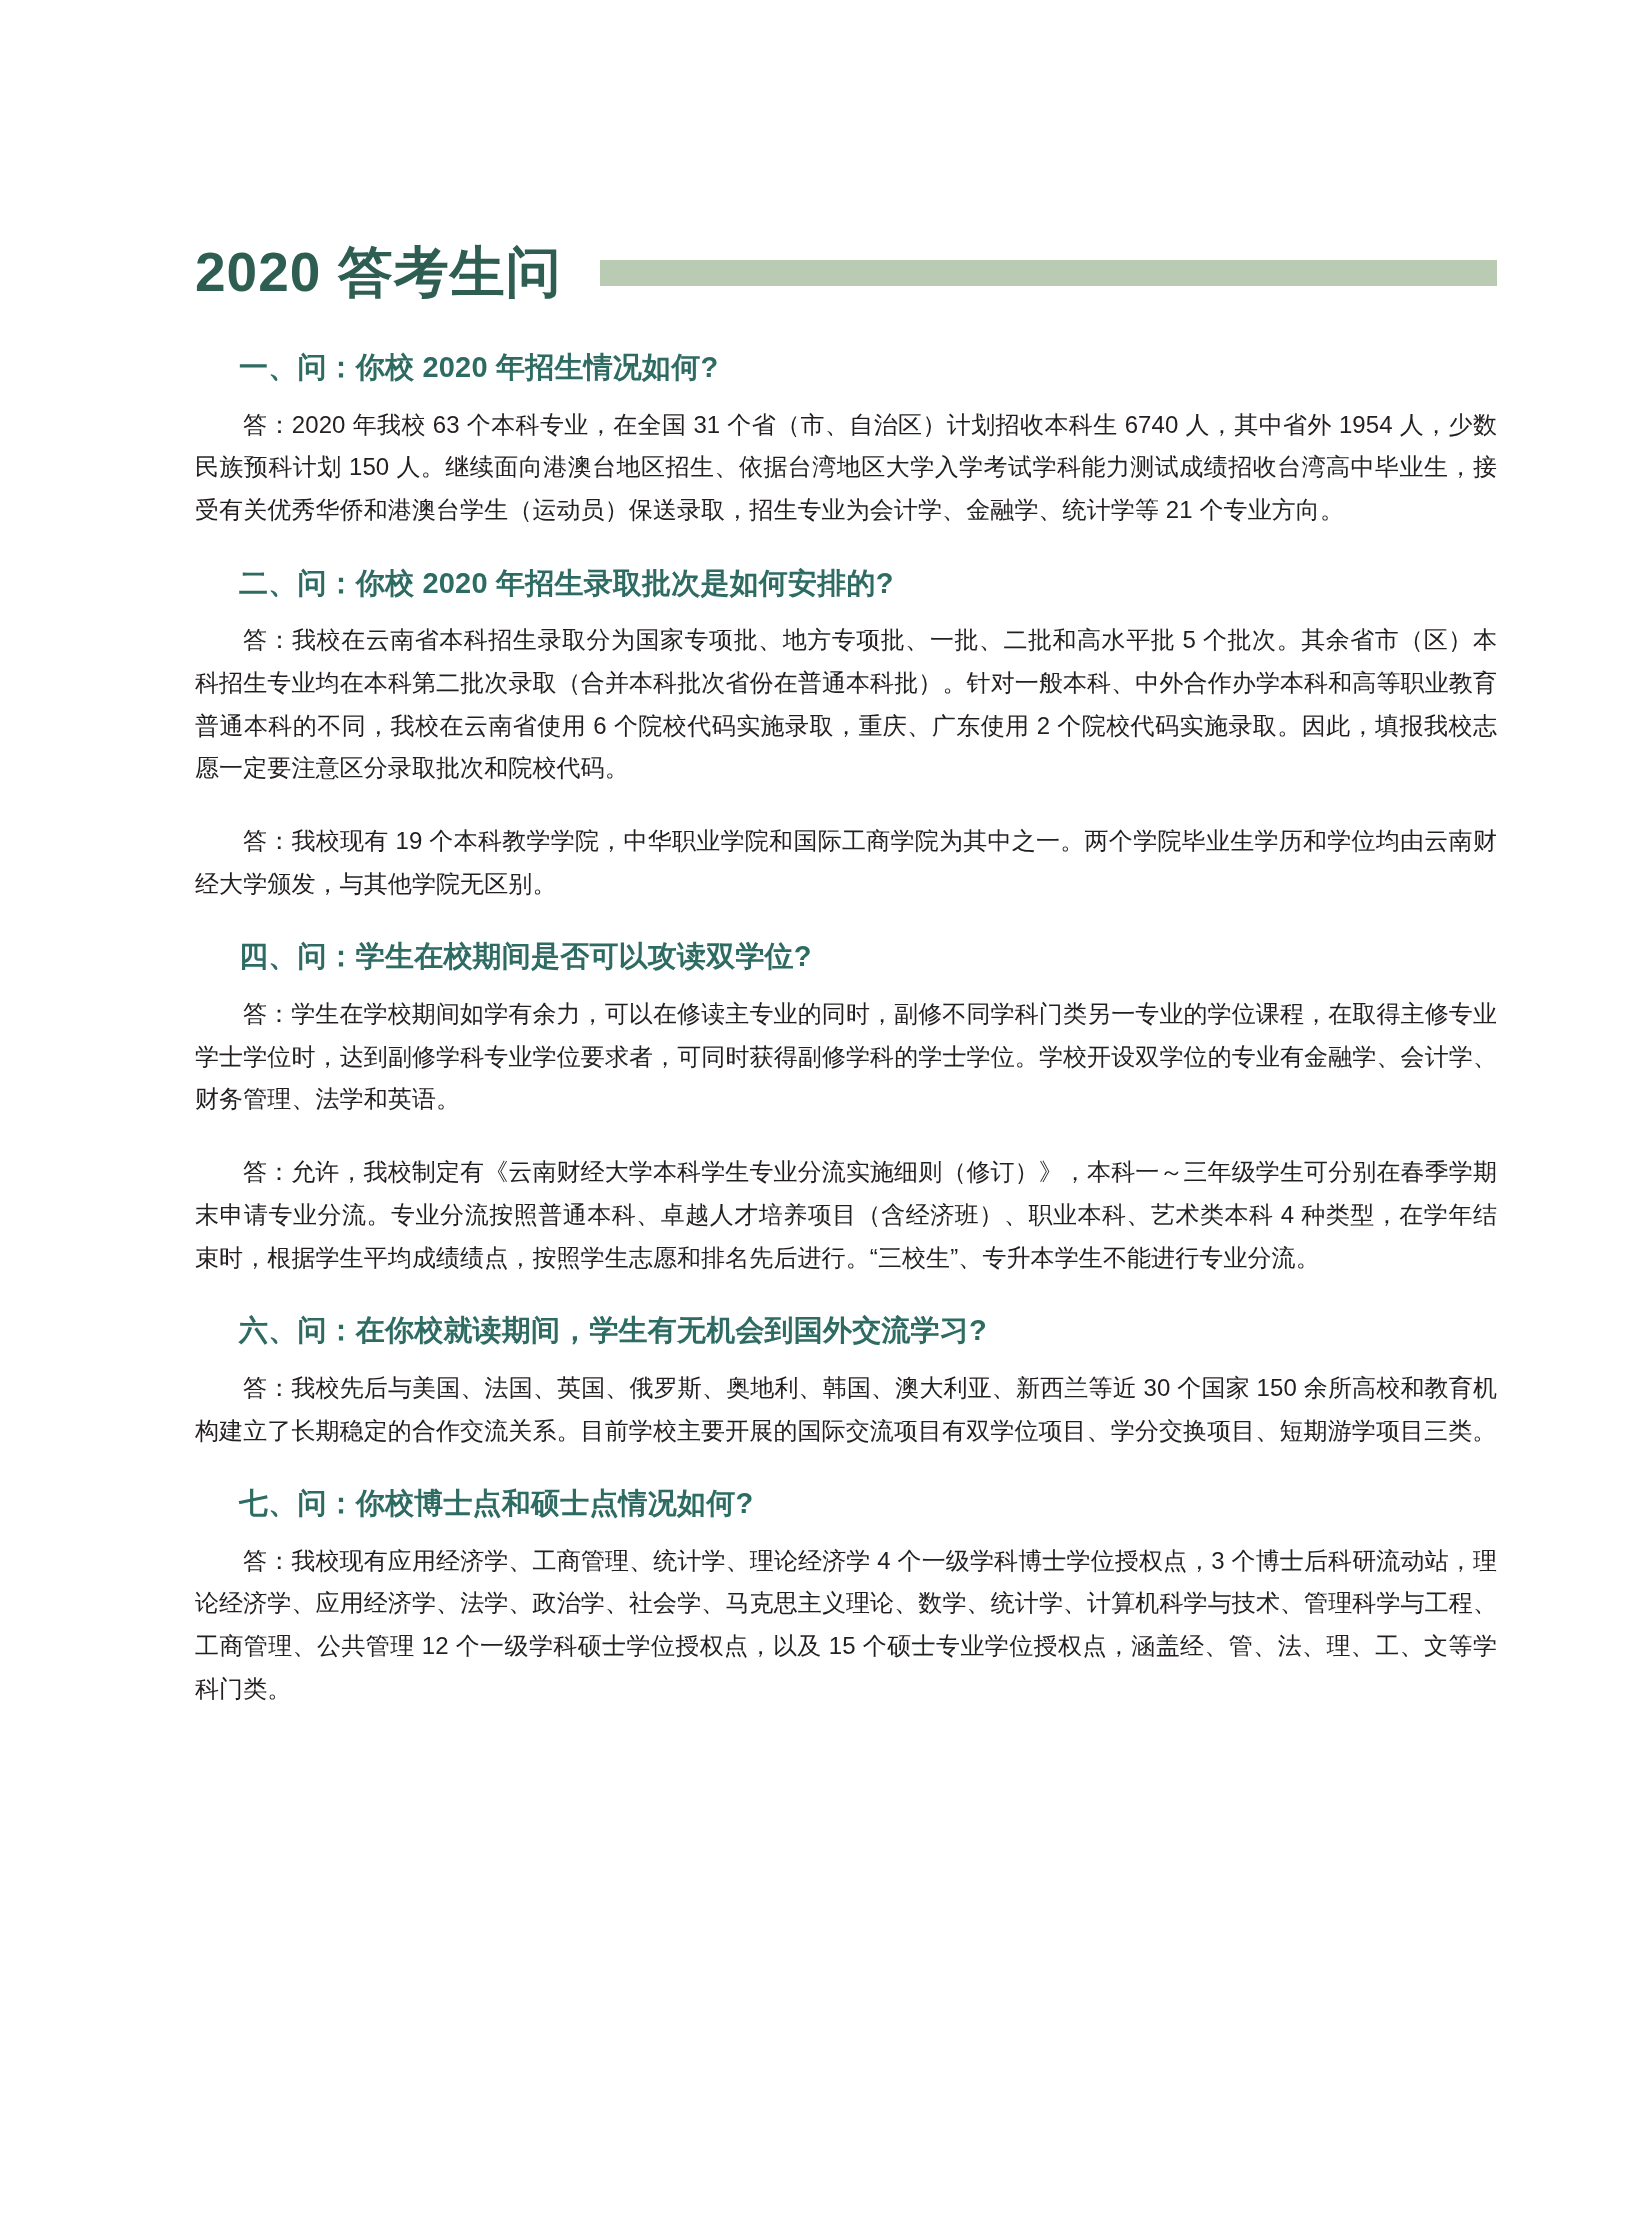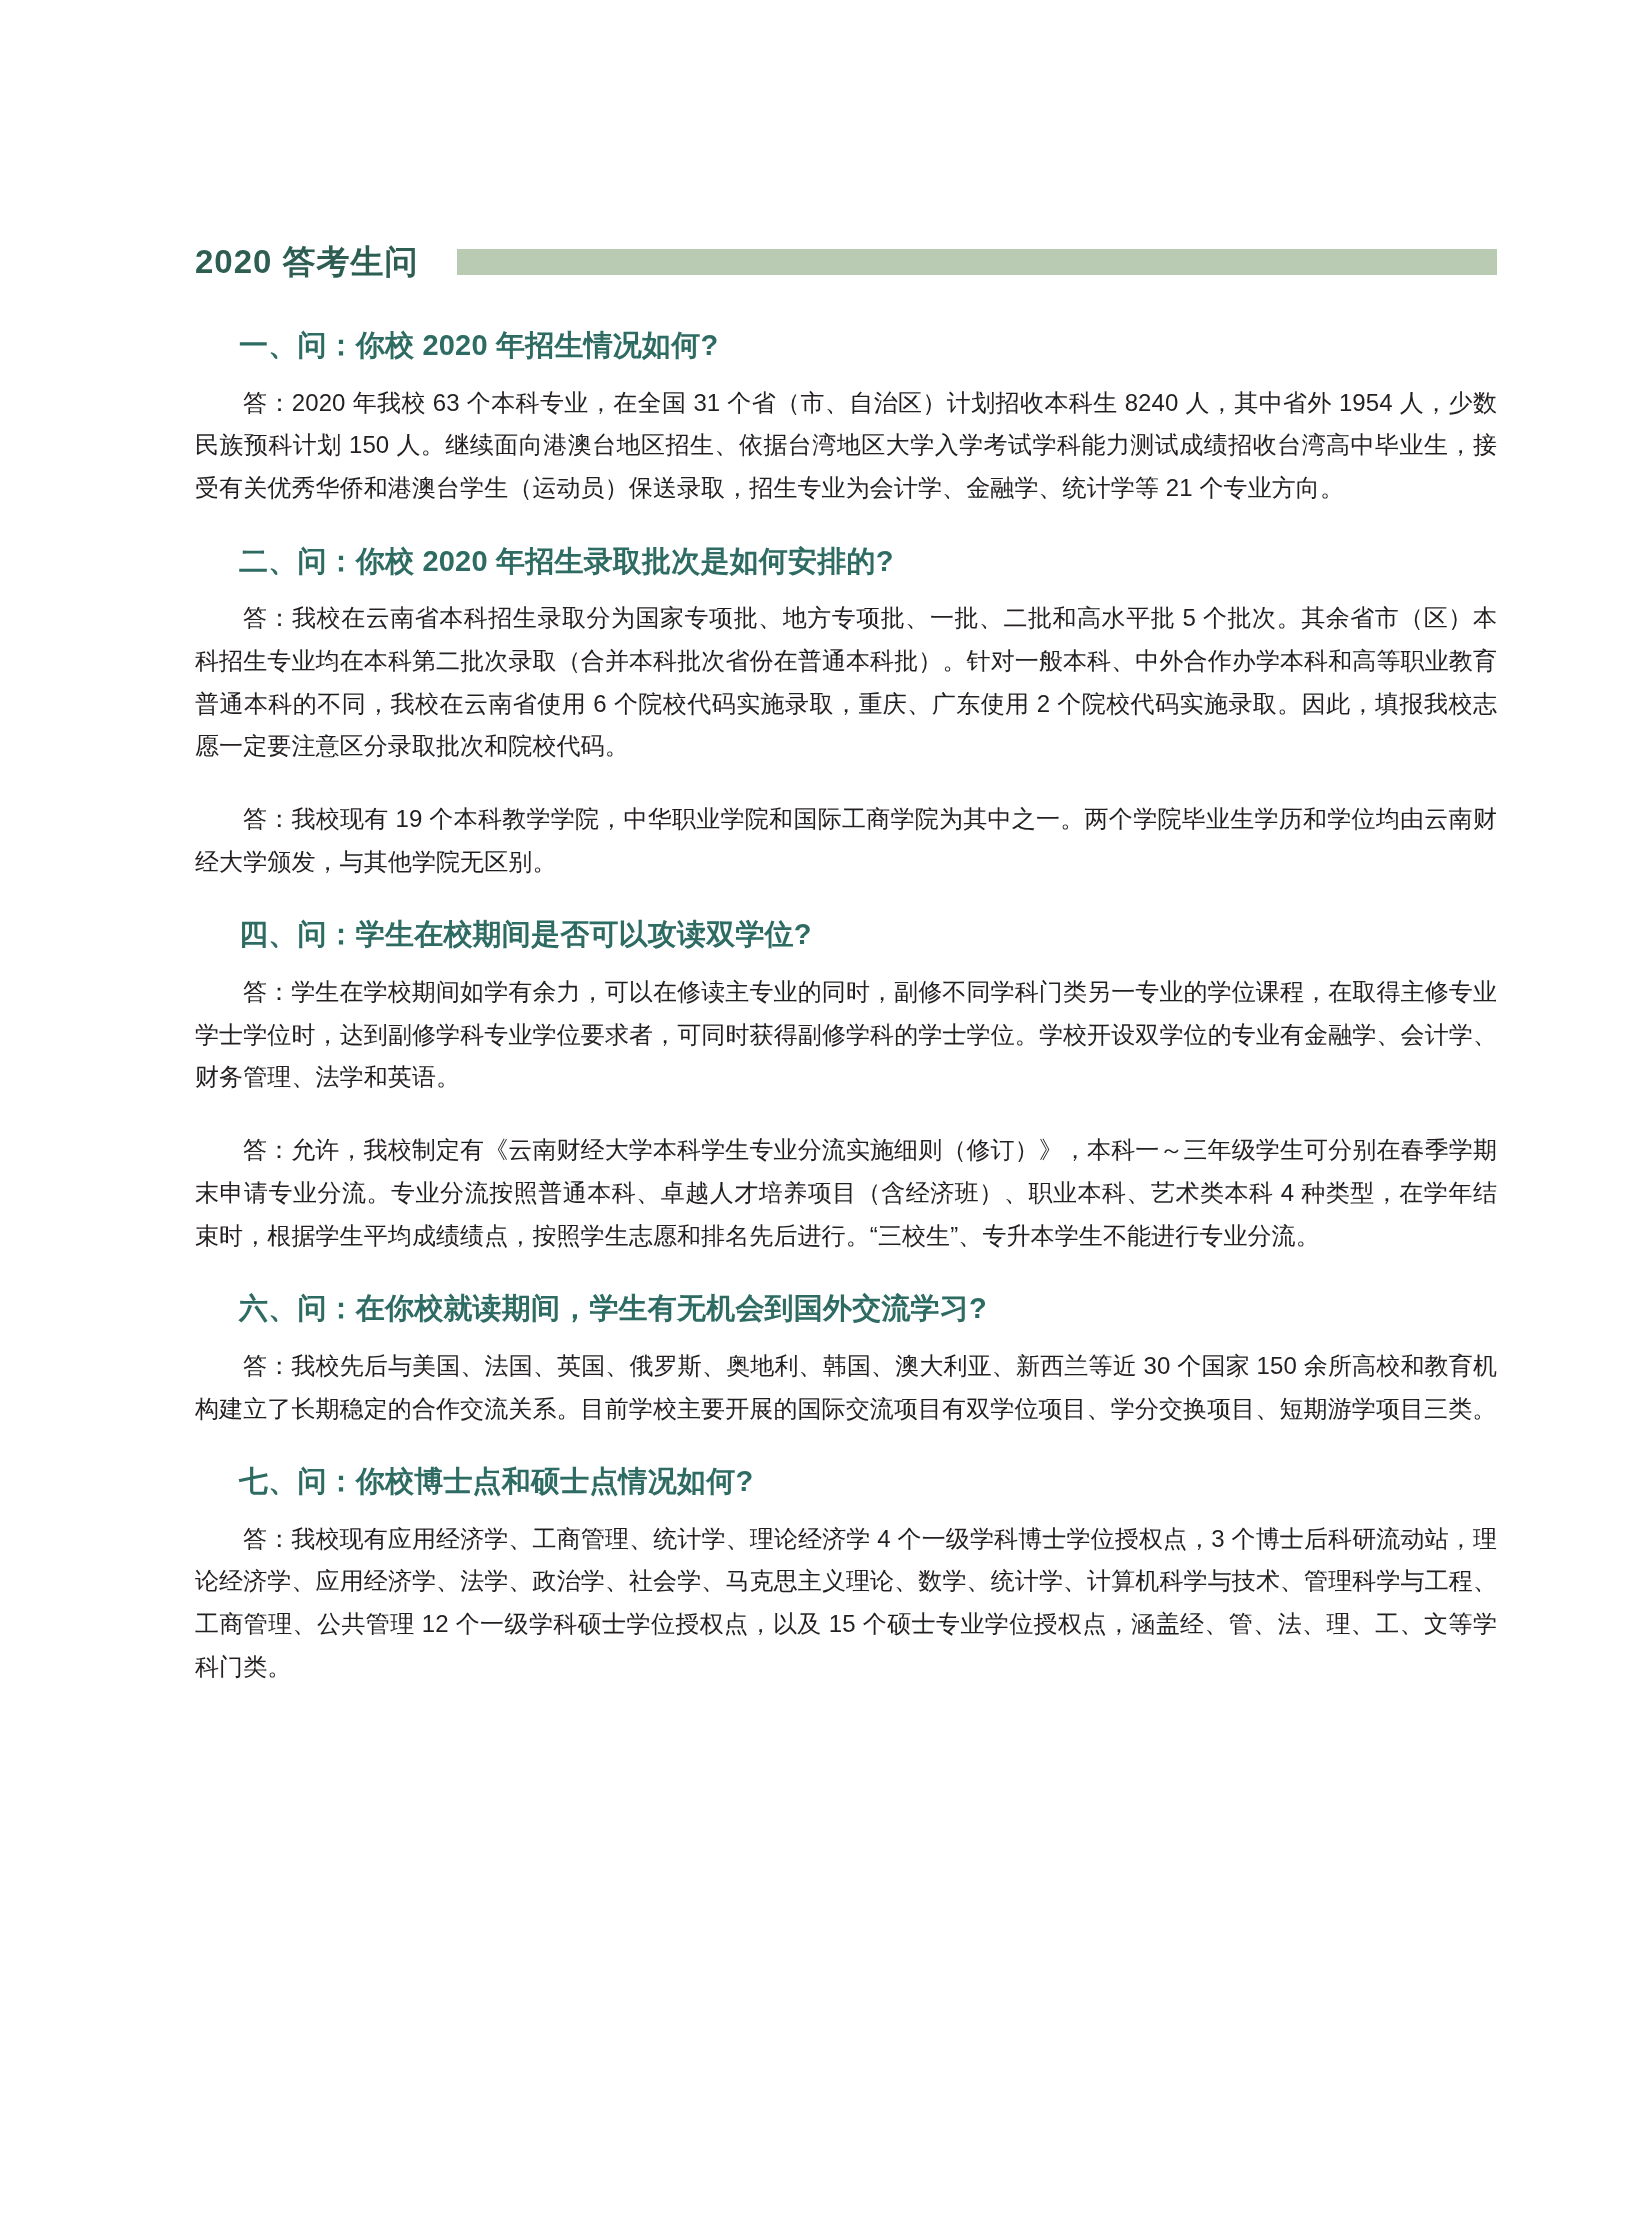--- a/index.html
+++ b/index.html
@@ -21,21 +21,21 @@
     box-sizing: border-box;
     padding: 245px 149px 0 195px;
   }
   
   .page-header {
     display: flex;
     align-items: center;
     margin-bottom: 46px;
   }
   .page-title {
-    font-size: 33px;
+    font-size: 55px;
     font-weight: bold;
     color: #2e5d52;
     letter-spacing: 1px;
     white-space: nowrap;
     line-height: 1;
   }
   .title-bar {
     flex: 1 1 auto;
     height: 26px;
     background: #b9cbb2;
@@ -69,21 +69,21 @@
 
 <div class="page">
 
   <div class="page-header">
     <div class="page-title">2020 答考生问</div>
     <div class="title-bar"></div>
   </div>
 
   <div class="qa-block">
     <p class="question">一、问：你校 2020 年招生情况如何?</p>
-    <p class="answer">答：2020 年我校 63 个本科专业，在全国 31 个省（市、自治区）计划招收本科生 8240 人，其中省外 1954 人，少数民族预科计划 150 人。继续面向港澳台地区招生、依据台湾地区大学入学考试学科能力测试成绩招收台湾高中毕业生，接受有关优秀华侨和港澳台学生（运动员）保送录取，招生专业为会计学、金融学、统计学等 21 个专业方向。</p>
+    <p class="answer">答：2020 年我校 63 个本科专业，在全国 31 个省（市、自治区）计划招收本科生 6740 人，其中省外 1954 人，少数民族预科计划 150 人。继续面向港澳台地区招生、依据台湾地区大学入学考试学科能力测试成绩招收台湾高中毕业生，接受有关优秀华侨和港澳台学生（运动员）保送录取，招生专业为会计学、金融学、统计学等 21 个专业方向。</p>
   </div>
 
   <div class="qa-block">
     <p class="question">二、问：你校 2020 年招生录取批次是如何安排的?</p>
     <p class="answer">答：我校在云南省本科招生录取分为国家专项批、地方专项批、一批、二批和高水平批 5 个批次。其余省市（区）本科招生专业均在本科第二批次录取（合并本科批次省份在普通本科批）。针对一般本科、中外合作办学本科和高等职业教育普通本科的不同，我校在云南省使用 6 个院校代码实施录取，重庆、广东使用 2 个院校代码实施录取。因此，填报我校志愿一定要注意区分录取批次和院校代码。</p>
   </div>
 
   <div class="qa-block">
     <p class="answer">答：我校现有 19 个本科教学学院，中华职业学院和国际工商学院为其中之一。两个学院毕业生学历和学位均由云南财经大学颁发，与其他学院无区别。</p>
   </div>

